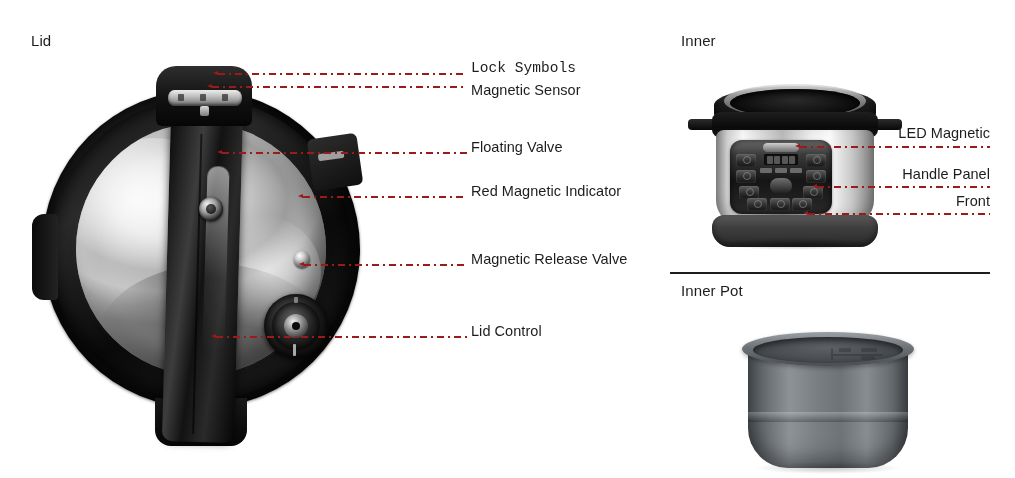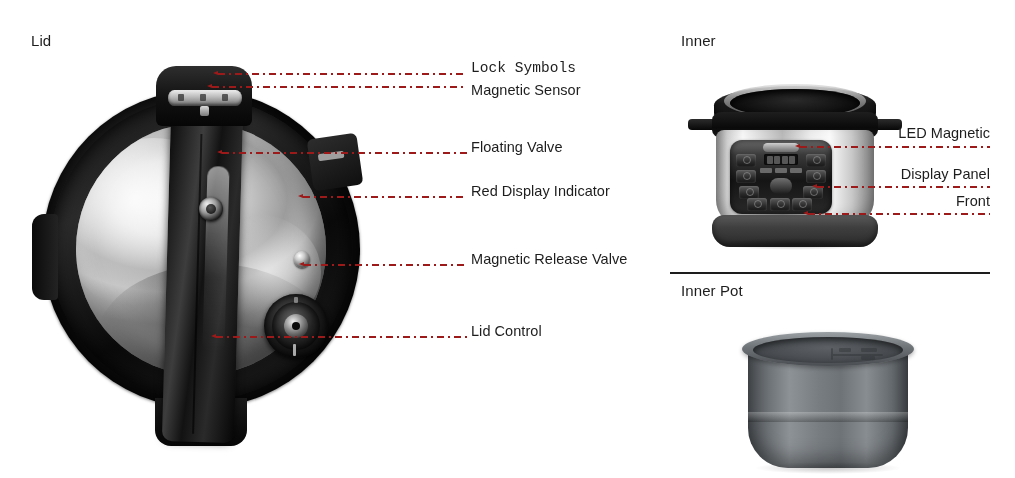--- a/index.html
+++ b/index.html
@@ -366,21 +366,21 @@
 
   <div class="leader dd" style="left:216px;top:336px;width:251px;"></div>
   <div class="arrow-l" style="left:211px;top:333.5px;"></div>
 
   <div class="callout" style="left:471px;top:60px;font-family:Liberation Mono, monospace;">Lock Symbols</div>
 
   <div class="callout" style="left:471px;top:82px;">Magnetic Sensor</div>
 
   <div class="callout" style="left:471px;top:139px;">Floating Valve</div>
 
-  <div class="callout" style="left:471px;top:183px;">Red Display Indicator</div>
+  <div class="callout" style="left:471px;top:183px;">Red Magnetic Indicator</div>
 
   <div class="callout" style="left:471px;top:251px;">Magnetic Release Valve</div>
 
   <div class="callout" style="left:471px;top:323px;">Lid Control</div>
 
   <div id="cooker-art">
     <div class="ck-handle l"></div>
     <div class="ck-handle r"></div>
     <div class="ck-lid"></div>
     <div class="ck-lid-rim"></div>
@@ -421,21 +421,21 @@
   <div class="arrow-l" style="left:795px;top:143.5px;"></div>
 
   <div class="leader dd" style="left:817px;top:186px;width:173px;"></div>
   <div class="arrow-l" style="left:812px;top:183.5px;"></div>
 
   <div class="leader dd" style="left:808px;top:213px;width:182px;"></div>
   <div class="arrow-l" style="left:803px;top:210.5px;"></div>
 
   <div class="callout right-al" style="left:990px;top:125px;">LED Magnetic</div>
 
-  <div class="callout right-al" style="left:990px;top:166px;">Display Panel</div>
+  <div class="callout right-al" style="left:990px;top:166px;">Handle Panel</div>
 
   <div class="callout right-al" style="left:990px;top:193px;">Front</div>
 
   <div id="pot-art">
     <div class="pot-body"></div>
     <div class="pot-band"></div>
     <div class="pot-rim-out"></div>
     <div class="pot-rim-in">
       <div class="pot-marks">
         <i style="left:0;top:0;width:1.5px;height:12px;"></i>

